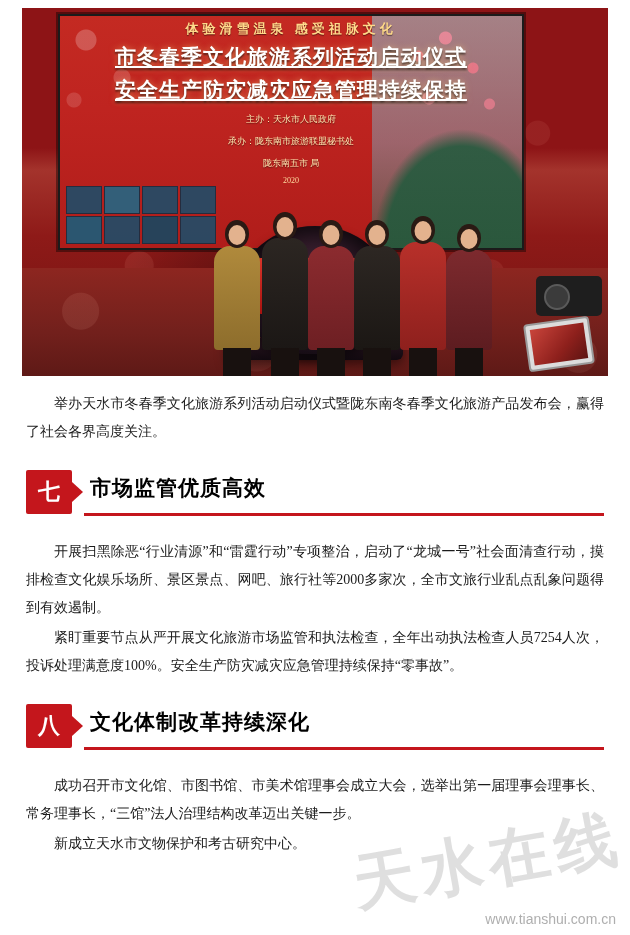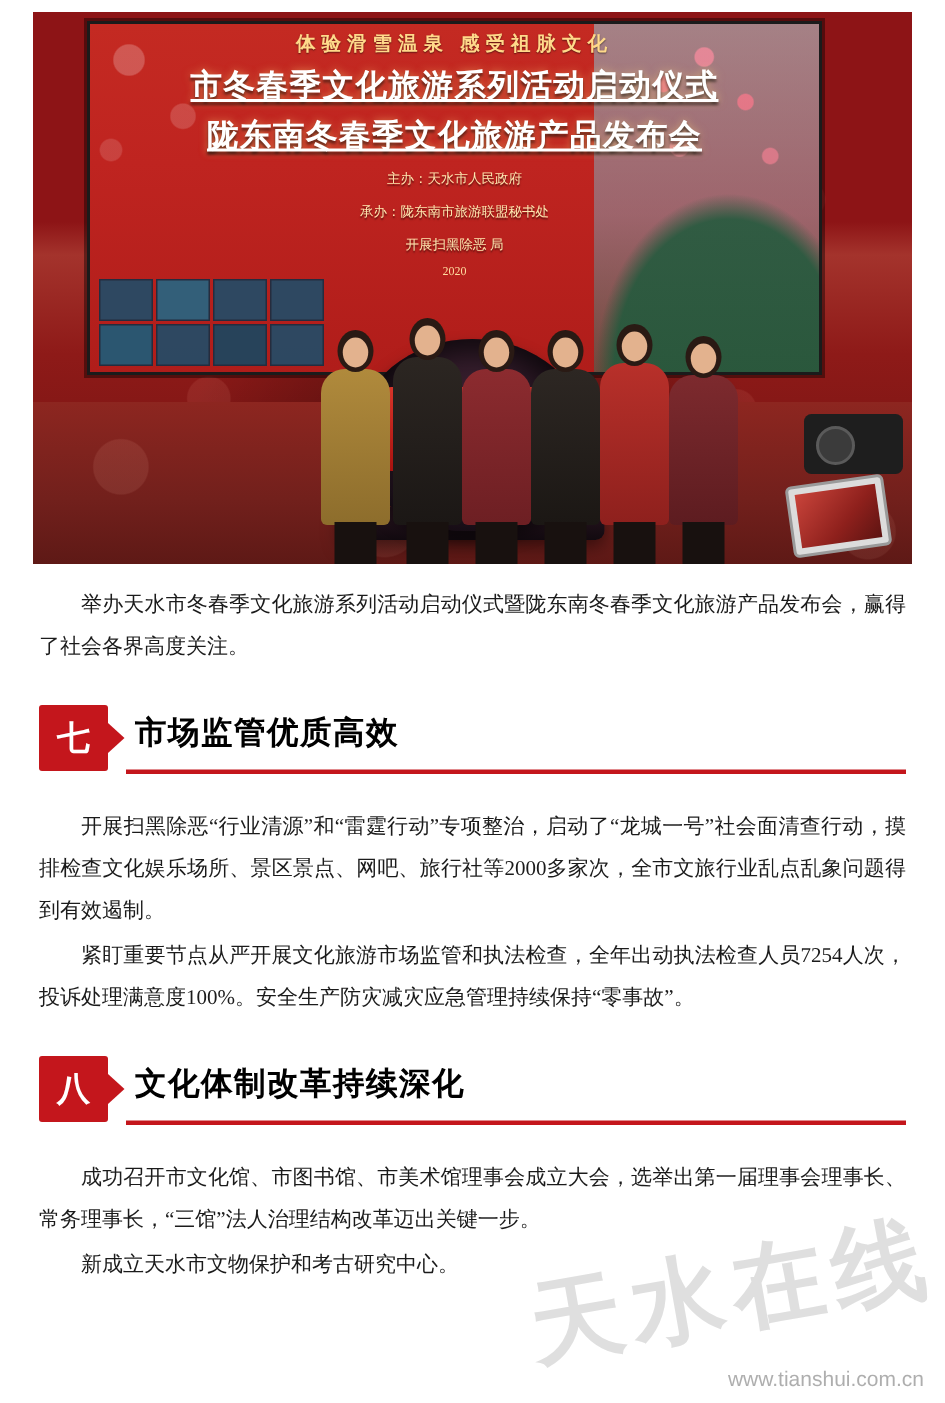--- a/index.html
+++ b/index.html
@@ -54,21 +54,20 @@
   .led {
     position: absolute;
     left: 36px;
     top: 6px;
     width: 462px;
     height: 232px;
     background: linear-gradient(to bottom, #c42a22 0%, #bf2420 40%, #b01d1a 100%);
     border: 2px solid #1b1b1b;
     box-shadow: 0 0 0 2px rgba(0,0,0,0.4);
     overflow: hidden;
-    padding-left: 24px;
   }
   .led .blossom-l {
     position: absolute; left: -10px; top: -6px; width: 120px; height: 150px;
     background:
       radial-gradient(circle at 30% 20%, rgba(255,255,255,0.22) 0 10px, rgba(0,0,0,0) 11px),
       radial-gradient(circle at 60% 45%, rgba(255,235,235,0.18) 0 8px, rgba(0,0,0,0) 9px),
       radial-gradient(circle at 20% 60%, rgba(255,235,235,0.15) 0 7px, rgba(0,0,0,0) 8px);
   }
   .led .scene-r {
     position: absolute; right: 0; top: 0; width: 150px; height: 232px;
@@ -354,24 +353,24 @@
     <div class="photo">
       <div class="damask"></div>
 
       <div class="led">
         <div class="scene-r"></div>
         <div class="branch"></div>
         <div class="blossom-l"></div>
         <div class="led-text">
           <div class="led-top">体验滑雪温泉  感受祖脉文化</div>
           <div class="led-title1">市冬春季文化旅游系列活动启动仪式</div>
-          <div class="led-title2">陇东南冬春季文化旅游产品发布会</div>
+          <div class="led-title2">安全生产防灾减灾应急管理持续保持</div>
           <div class="led-sub">主办：天水市人民政府</div>
           <div class="led-sub">承办：陇东南市旅游联盟秘书处</div>
-          <div class="led-sub">开展扫黑除恶  局</div>
+          <div class="led-sub">陇东南五市  局</div>
           <div class="led-date">2020</div>
         </div>
         <div class="mini-screens">
           <div></div>
             <div></div>
             <div></div>
             <div></div>
             <div></div>
             <div></div>
             <div></div>

